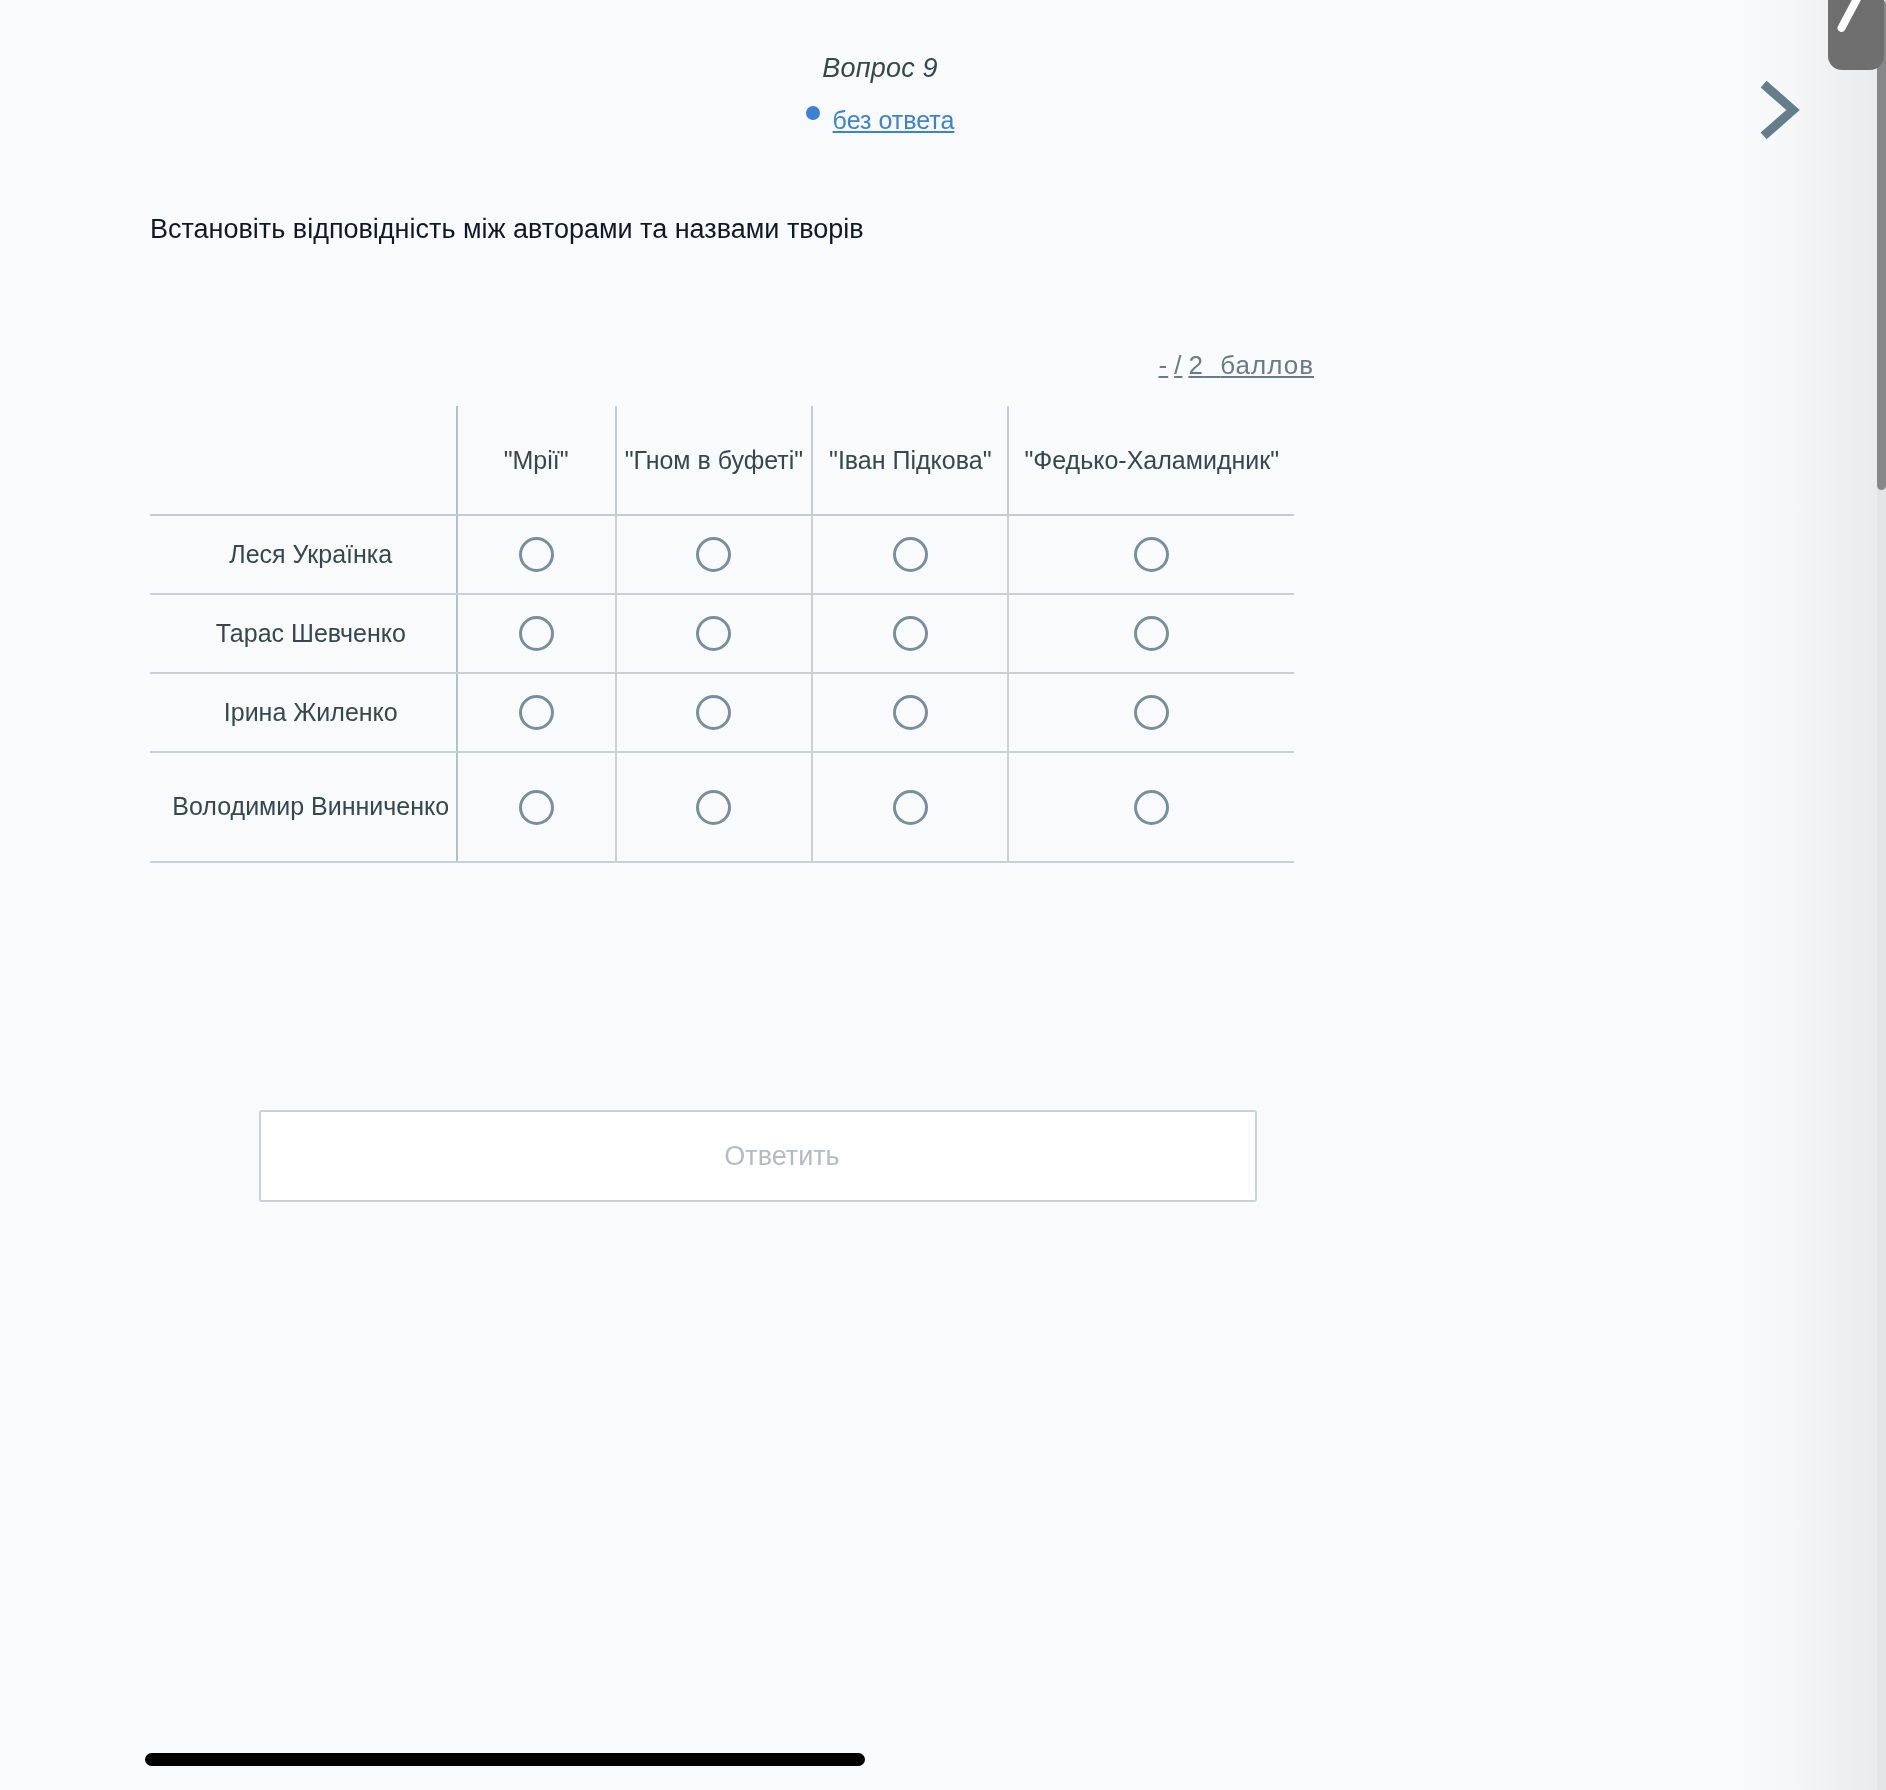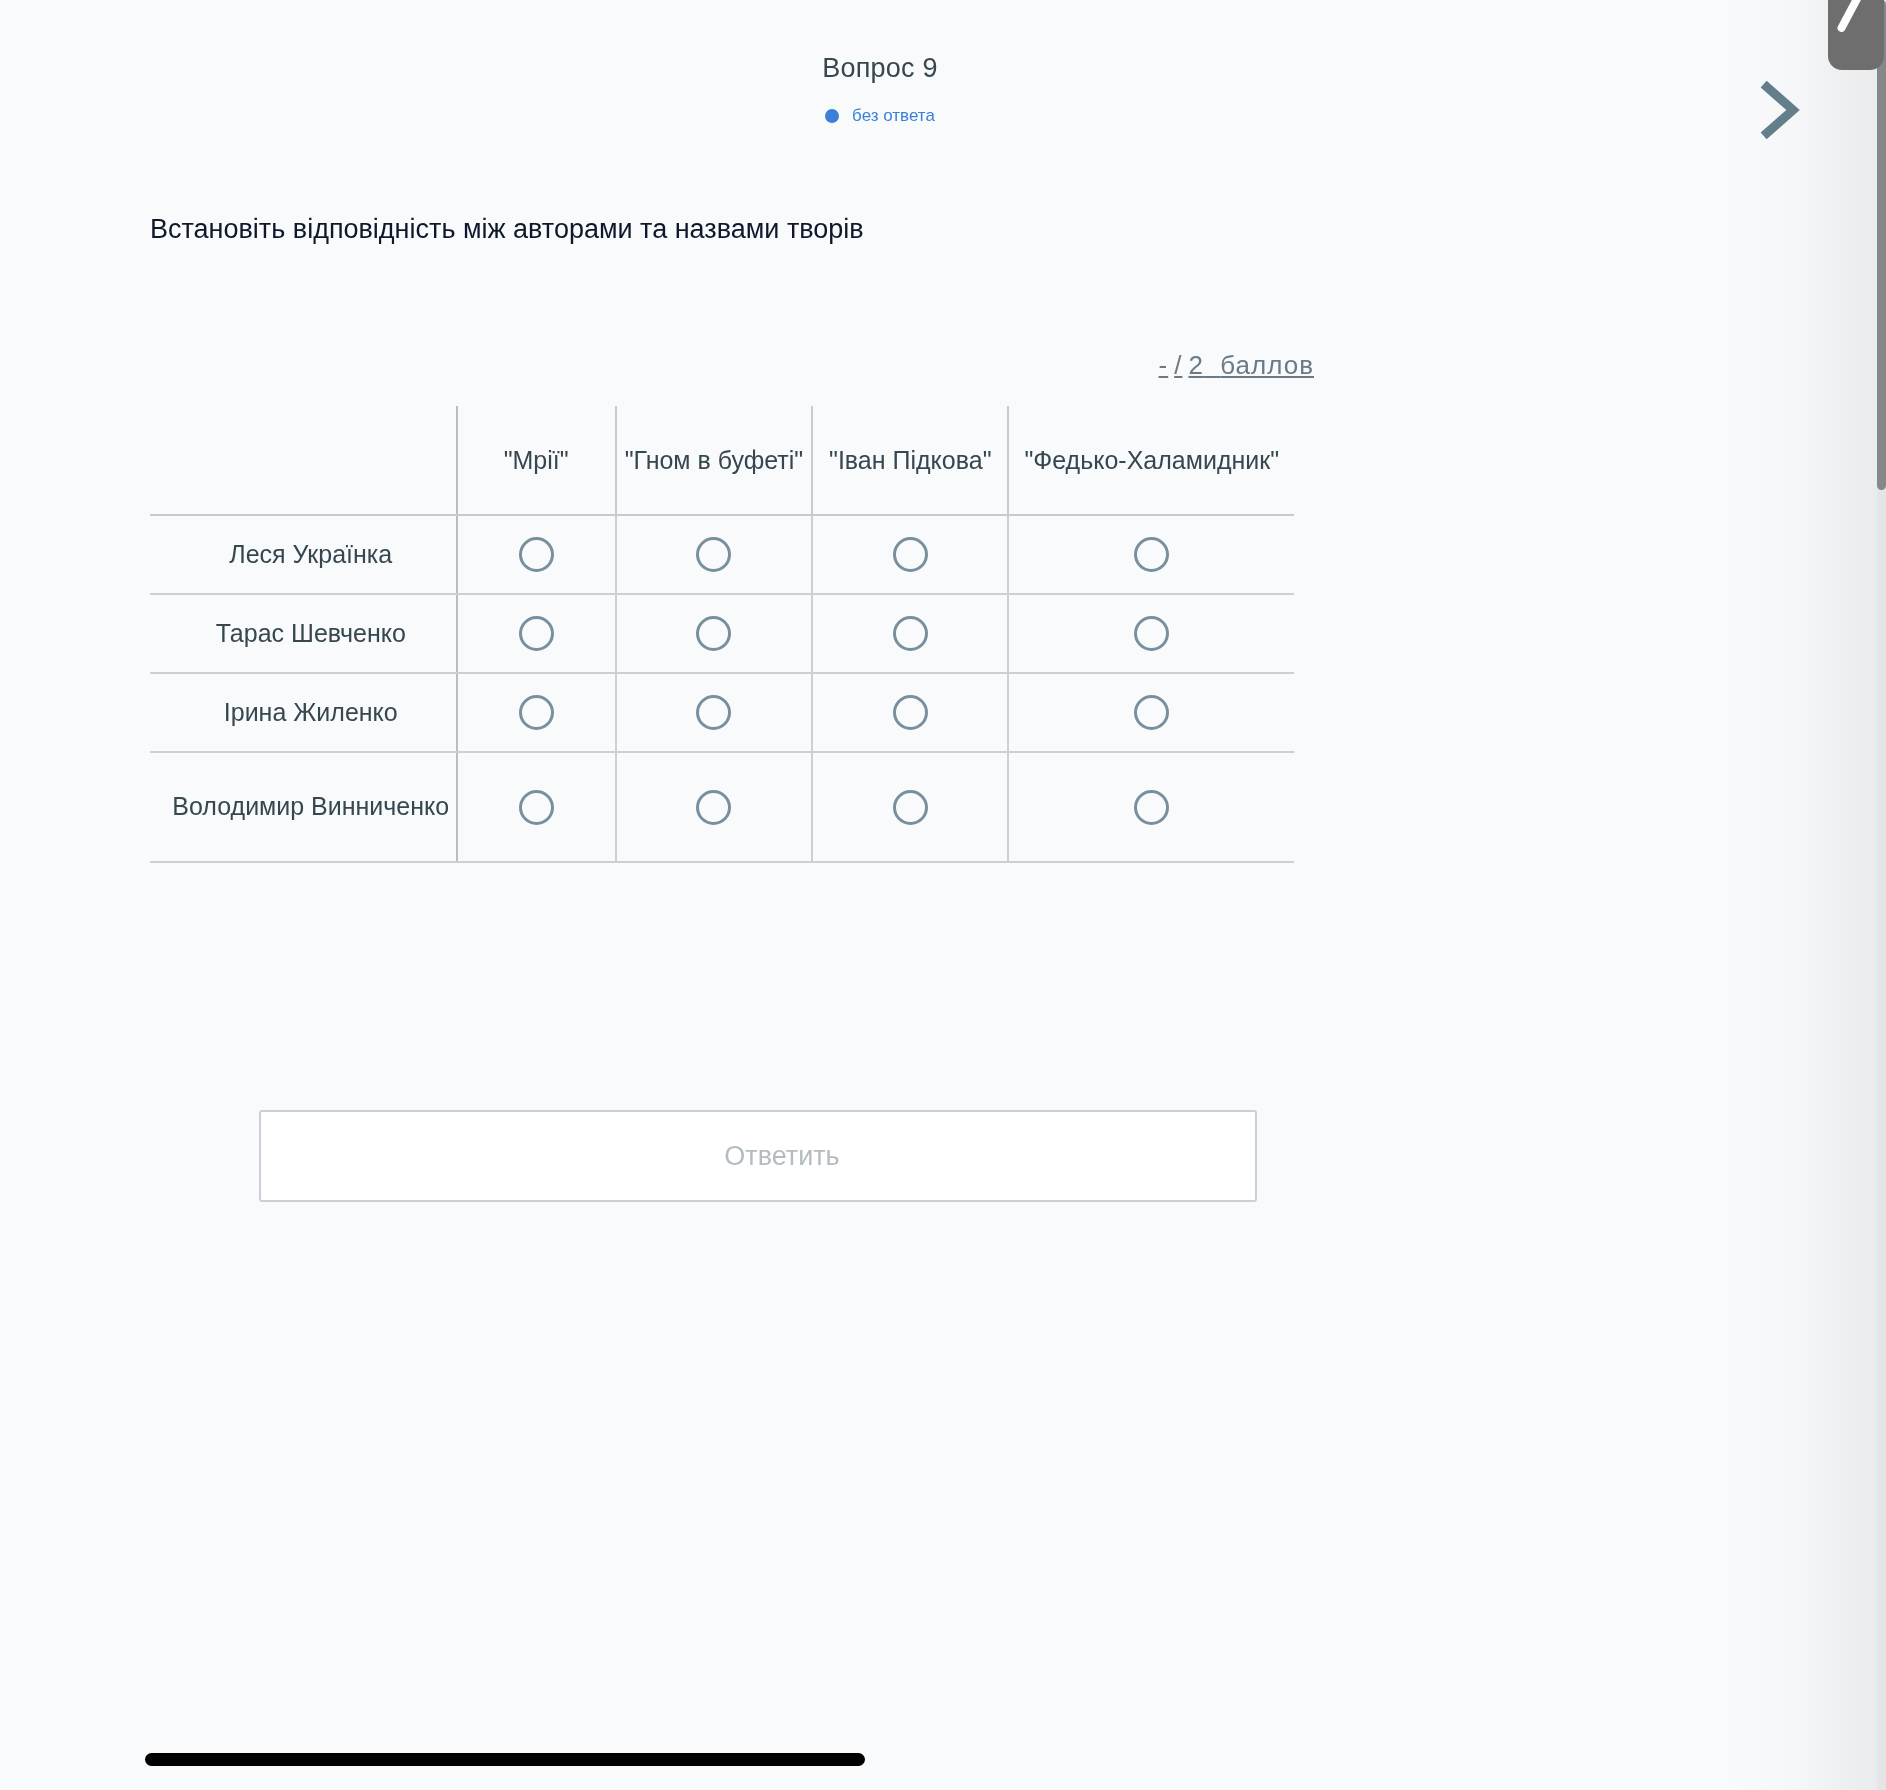--- a/index.html
+++ b/index.html
@@ -97,29 +97,31 @@
     top: 52px;
     left: 0;
     width: 1760px;
     text-align: center;
   }
   #q-title {
     font-size: 27px;
     color: #37474f;
     line-height: 1.2;
     letter-spacing: .2px;
+    font-style: italic;
   }
   #q-status {
     margin-top: 22px;
-    font-size: 17px;
+    font-size: 25px;
     color: #3b82d6;
     display: inline-flex;
-    align-items: center;
+    align-items: flex-start;
     gap: 13px;
     cursor: pointer;
+    text-decoration: underline;
   }
   #q-status .dot {
     width: 14px;
     height: 14px;
     border-radius: 50%;
     background: #3b82d6;
     display: inline-block;
   }
 
   

